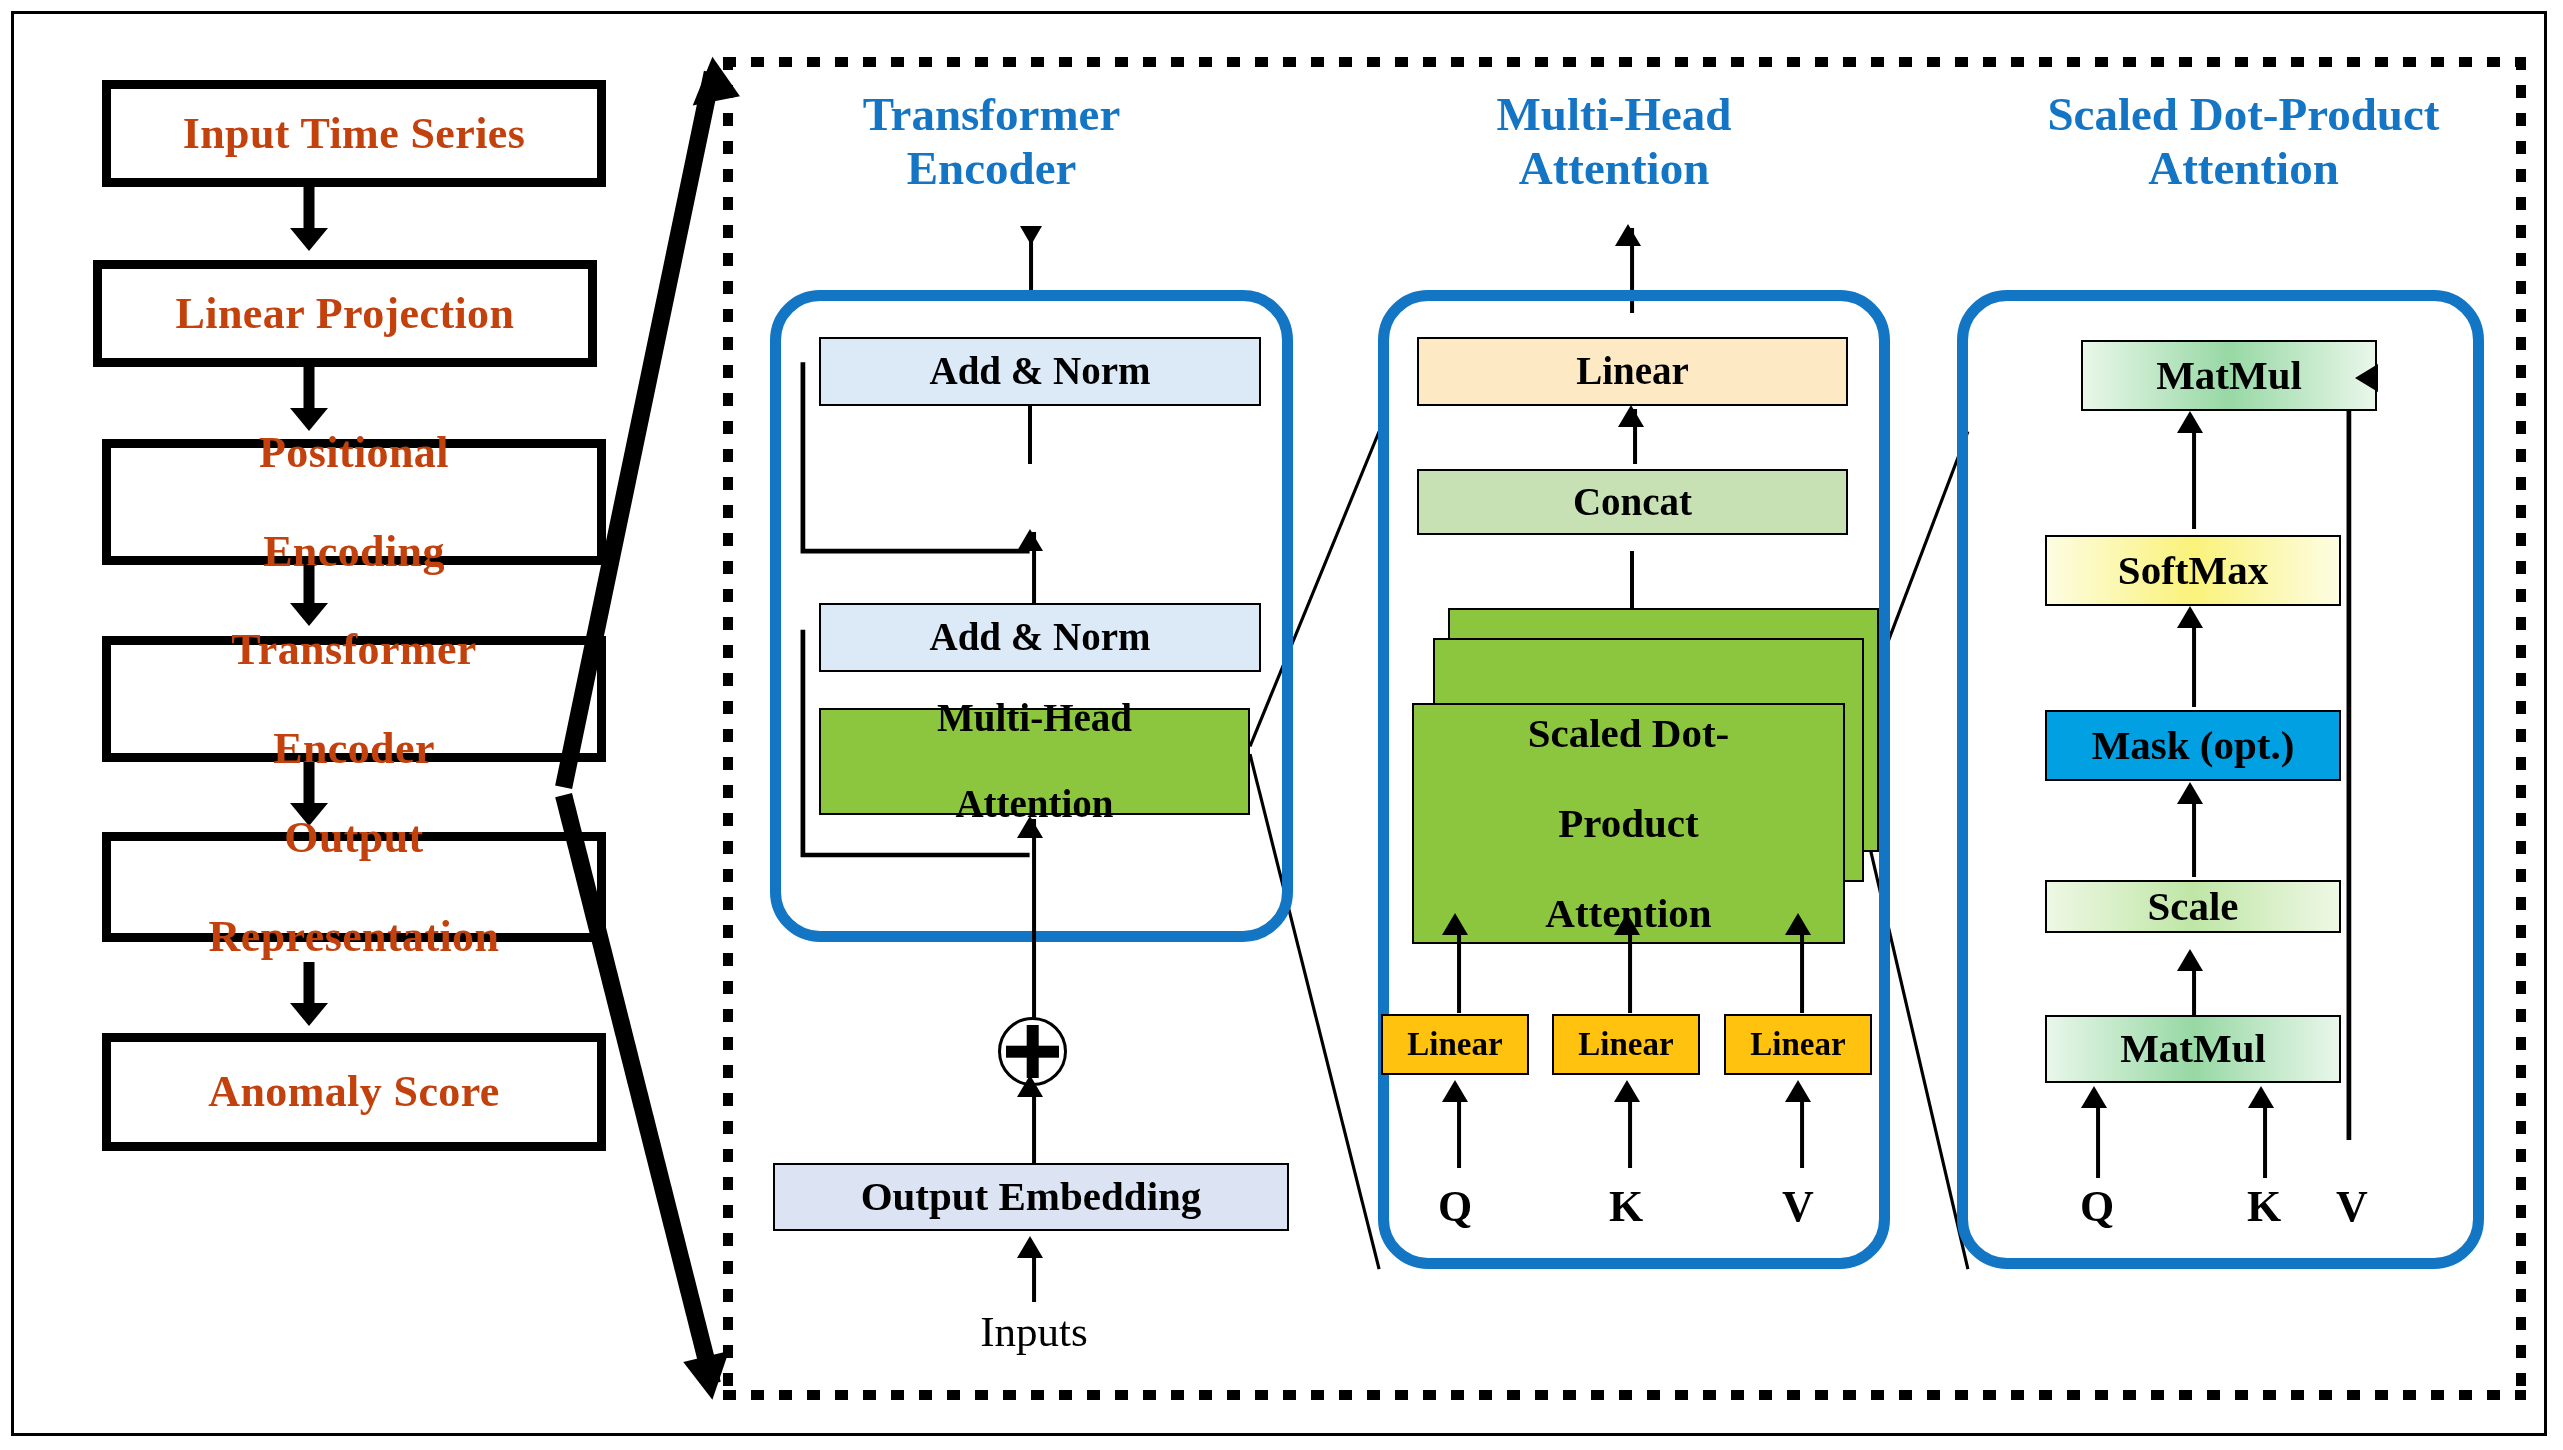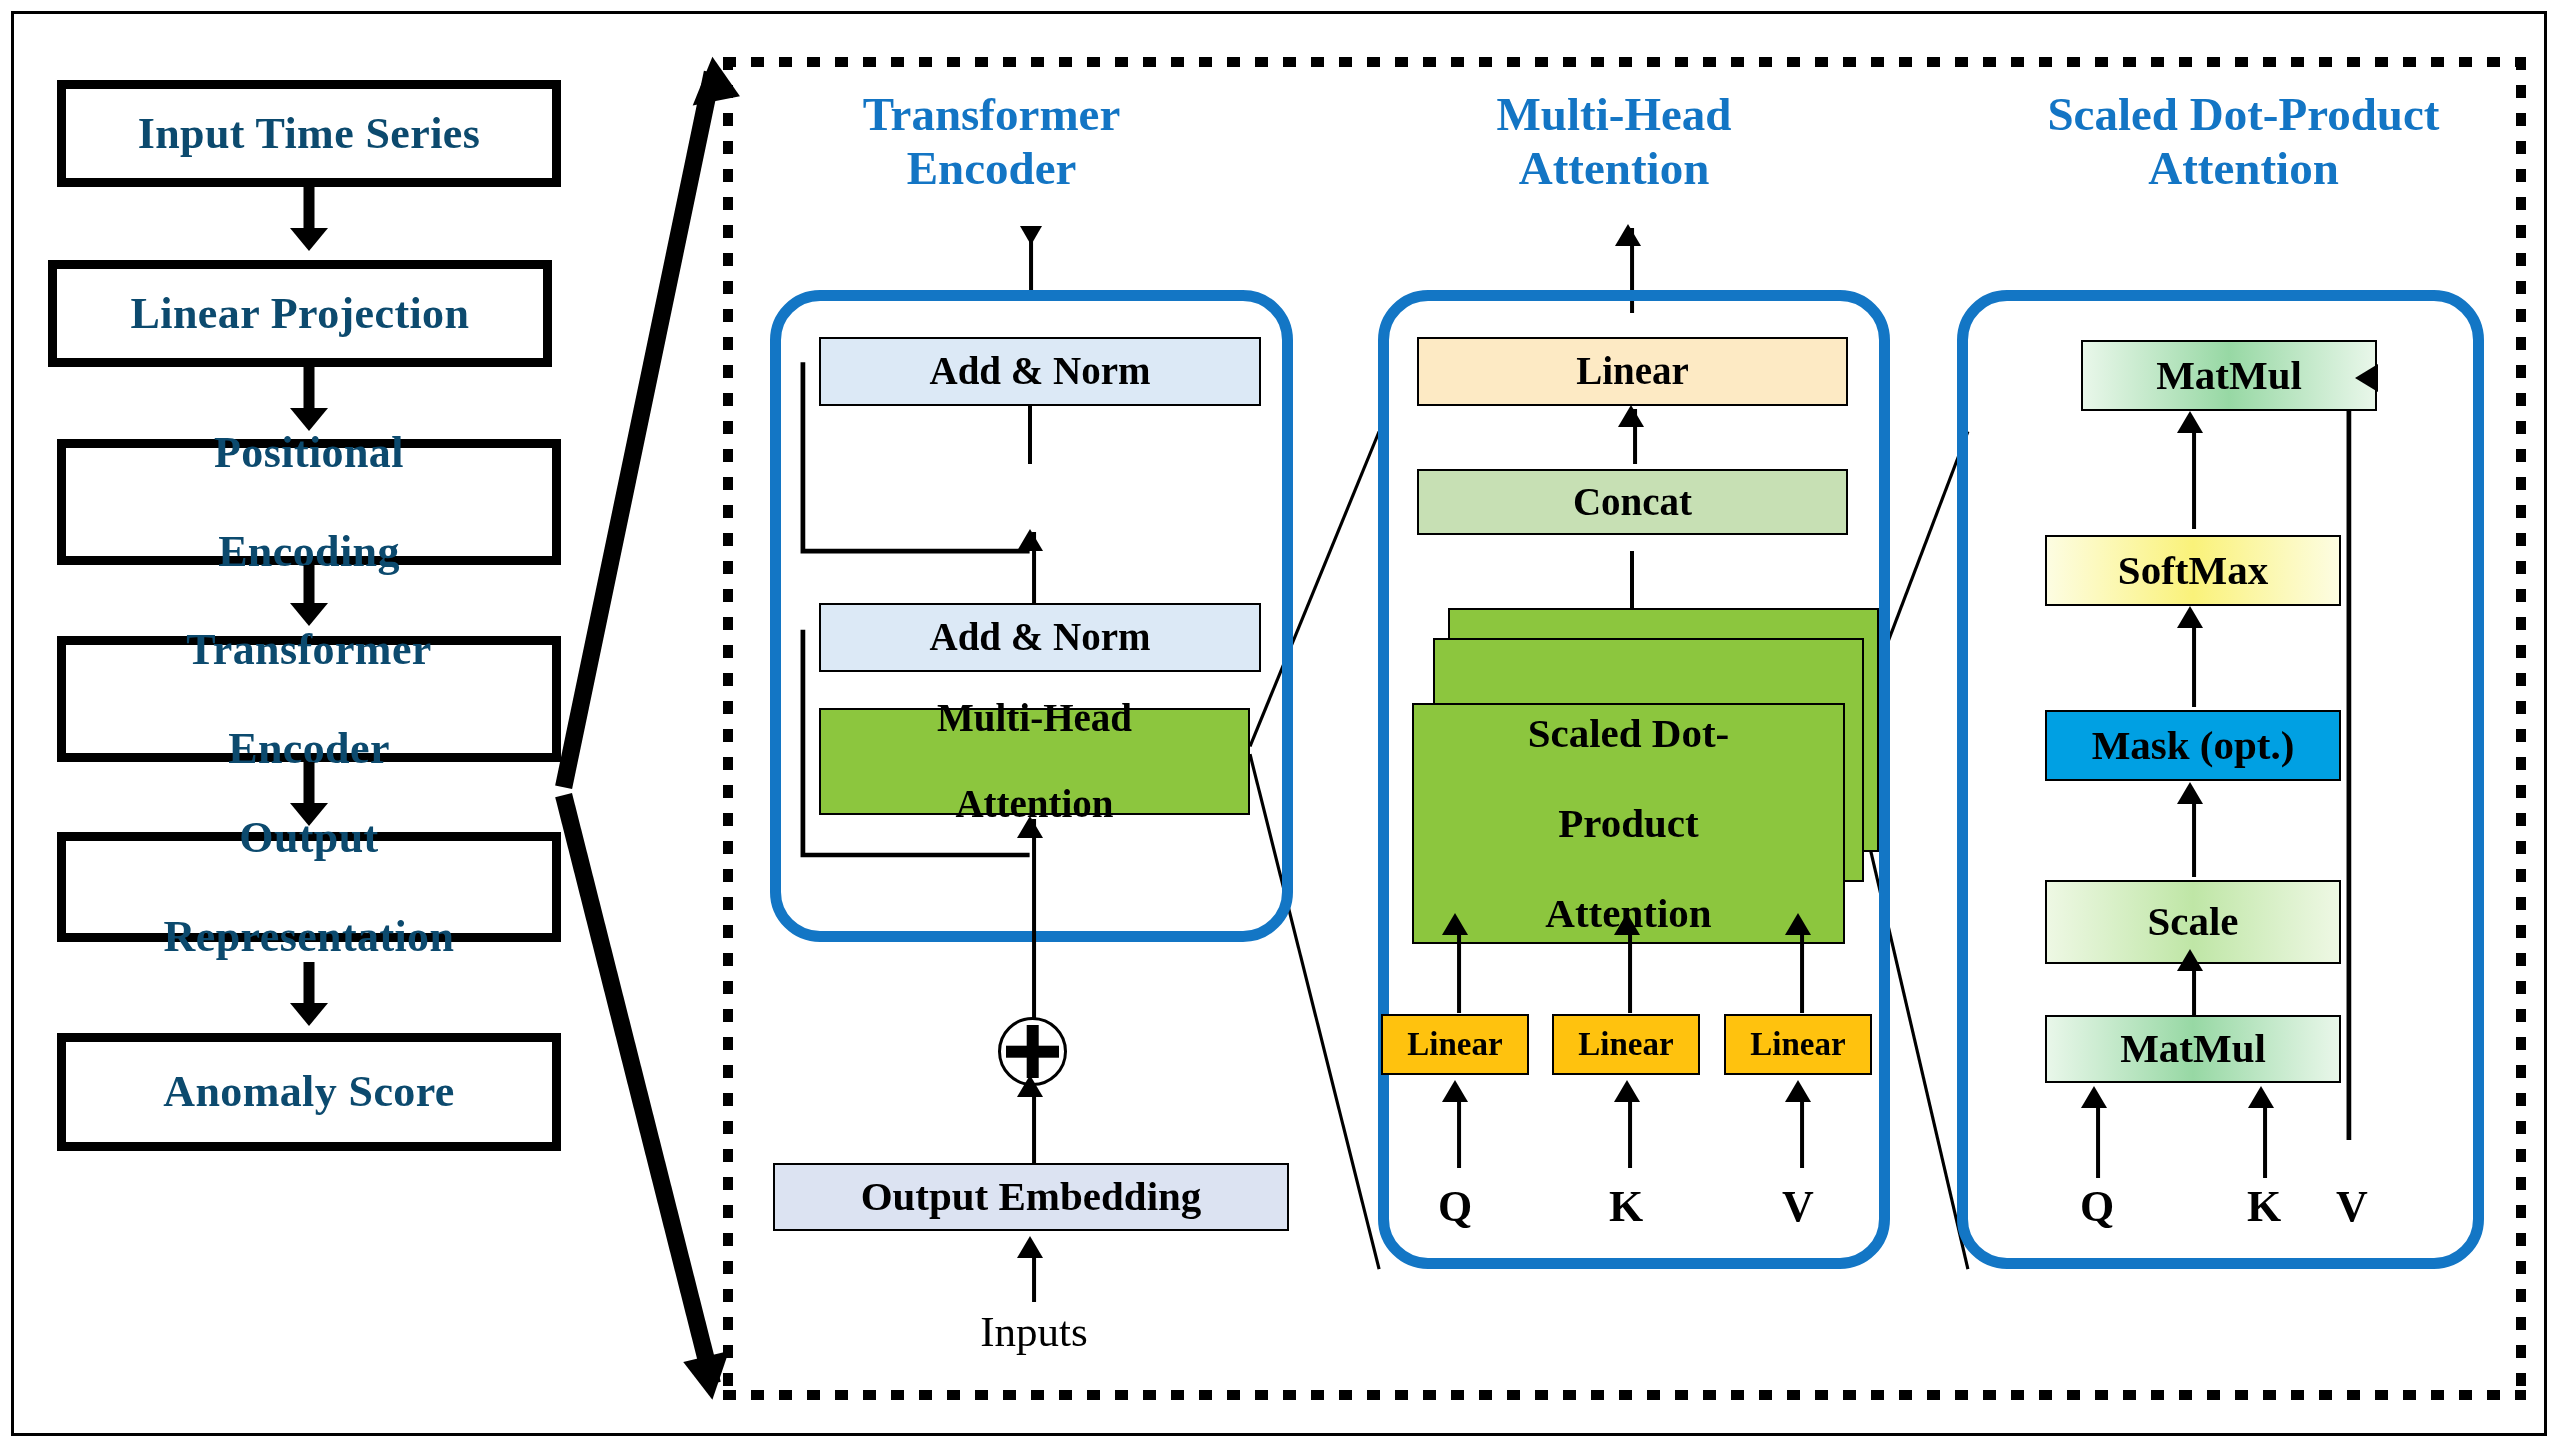--- a/index.html
+++ b/index.html
@@ -6,21 +6,21 @@
   body{font-family:"Liberation Serif","DejaVu Serif",serif;}
   #stage{position:relative;width:2563px;height:1451px;background:#fff;overflow:hidden;}
 
   
   .outer-frame{position:absolute;left:11px;top:11px;width:2536px;height:1425px;
                border:3.1px solid #000;box-sizing:border-box;}
 
   
   .pipe-box{position:absolute;border:9.4px solid #000;background:#fff;box-sizing:border-box;
             display:flex;align-items:center;justify-content:center;text-align:center;
-            color:#0c4a6e;font-weight:bold;font-size:44px;line-height:1.12;letter-spacing:0.4px;}
+            color:#c2410c;font-weight:bold;font-size:44px;line-height:1.12;letter-spacing:0.4px;margin-left:45px;}
   .pipe-box span{display:block;padding:0 7.9px;}
 
   
   .v-arrow{position:absolute;width:0;height:0;}
   .v-arrow .shaft{position:absolute;left:50%;top:0;transform:translateX(-50%);
                   width:11px;background:#000;}
   .v-arrow .head{position:absolute;left:50%;transform:translateX(-50%);
                  width:0;height:0;border-left:19.7px solid transparent;border-right:19.7px solid transparent;
                  border-top:23.6px solid #000;}
 
@@ -394,21 +394,21 @@
     <span>Mask (opt.)</span>
   </div>
 
   <div class="t-arrow" style="left:2190px;top:795px;width:7.9px;">
     <div class="shaft" style="height:82px;"></div>
   </div>
   <div style="position:absolute;left:2177px;top:782px;width:0;height:0;
               border-left:13.4px solid transparent;border-right:13.4px solid transparent;
               border-bottom:22px solid #000;"></div>
 
-  <div class="blk c-scale" style="left:2045px;top:880px;width:296px;height:84px;font-size:41px;">
+  <div class="blk c-scale" style="left:2045px;top:880px;width:296px;height:53px;font-size:41px;">
     <span>Scale</span>
   </div>
 
   <div class="t-arrow" style="left:2190px;top:962px;width:7.9px;">
     <div class="shaft" style="height:79px;"></div>
   </div>
   <div style="position:absolute;left:2177px;top:949px;width:0;height:0;
               border-left:13.4px solid transparent;border-right:13.4px solid transparent;
               border-bottom:22px solid #000;"></div>
 

